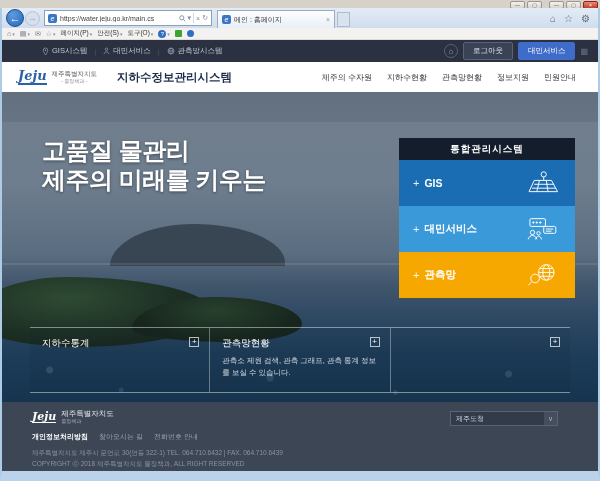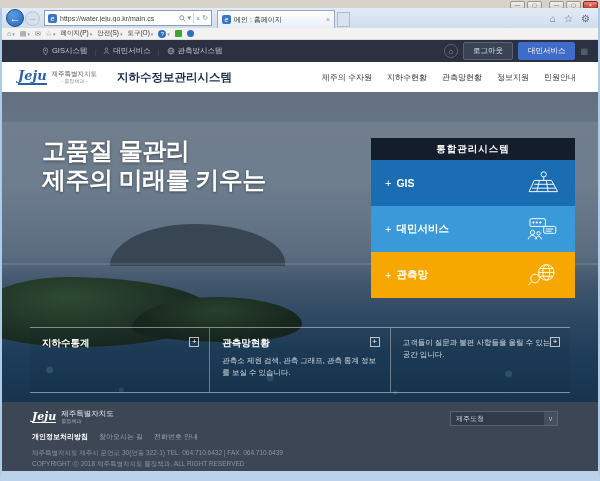--- a/index.html
+++ b/index.html
@@ -77,37 +77,37 @@
   .bubbles { position:absolute; left:0; top:230px; width:100%; height:80px;
     background:
       radial-gradient(circle at 8% 60%, rgba(130,190,230,.22) 0 3px, transparent 4px),
       radial-gradient(circle at 20% 85%, rgba(130,190,230,.16) 0 2px, transparent 3px),
       radial-gradient(circle at 45% 70%, rgba(130,190,230,.18) 0 3px, transparent 4px),
       radial-gradient(circle at 66% 88%, rgba(130,190,230,.15) 0 2px, transparent 3px),
       radial-gradient(circle at 85% 65%, rgba(130,190,230,.20) 0 3px, transparent 4px); }
   .hero-heading { position:absolute; left:40px; top:44px; color:#fff; font-size:24px; font-weight:bold; line-height:1.22; text-shadow:0 1px 3px rgba(0,0,0,.45); letter-spacing:-0.5px; }
 
   
-  .quick-panel { position:absolute; top:46px; right:23px; width:204px; }
+  .quick-panel { position:absolute; top:46px; right:23px; width:176px; }
   .qp-title { height:22px; background:#141d2b; color:#fff; font-size:9.5px; font-weight:bold; display:flex; align-items:center; justify-content:center; letter-spacing:1px; }
   .qp-btn { height:46px; display:flex; align-items:center; justify-content:space-between; padding:0 14px; cursor:pointer; }
   .qp-gis { background:#1b6db3; }
   .qp-minwon { background:#3a9ad9; }
   .qp-gwan { background:#f7a800; }
   .qp-label { color:#fff; font-size:10.5px; font-weight:bold; display:flex; align-items:center; gap:5px; }
   .qp-plus { font-weight:normal; font-size:11px; opacity:.9; }
   .qp-ico svg { display:block; }
 
   
   .info-bar { position:absolute; left:28px; right:28px; top:235px; height:66px;
     border-top:1px solid rgba(255,255,255,.45); border-bottom:1px solid rgba(255,255,255,.45);
     display:flex; background:rgba(10,30,50,.10); }
   .info-card { flex:1; padding:9px 12px 0 12px; position:relative; }
   .info-card + .info-card { border-left:1px solid rgba(255,255,255,.35); }
-  .info-title { color:#fff; font-size:9.5px; font-weight:bold; margin-bottom:5px; }
+  .info-title { color:#fff; font-size:9.5px; font-weight:normal; margin-bottom:5px; }
   .info-desc { color:rgba(255,255,255,.78); font-size:7.5px; line-height:1.55; }
   .plus-box { position:absolute; top:9px; right:10px; width:10px; height:10px; border:1px solid rgba(255,255,255,.7); color:#fff; font-size:8px; line-height:8px; text-align:center; }
 
   
   .footer { flex:1; background:#3d4655; position:relative; padding:8px 30px 0 30px; }
   .f-logo { display:flex; align-items:center; gap:5px; }
   .f-script { font-family:"DejaVu Serif", serif; font-style:italic; font-weight:bold; font-size:11px; color:#fff; border-bottom:1px solid #fff; line-height:1; }
   .f-org { line-height:1.15; }
   .f-org .l1 { font-size:7.5px; color:#e8eaef; }
   .f-org .l2 { font-size:5px; color:#aab0bd; }
@@ -330,21 +330,20 @@
       <div class="info-card">
         <div class="info-title">지하수통계</div>
         <div class="plus-box">+</div>
       </div>
       <div class="info-card">
         <div class="info-title">관측망현황</div>
         <div class="info-desc">관측소 제원 검색, 관측 그래프, 관측 통계 정보를 보실 수 있습니다.</div>
         <div class="plus-box">+</div>
       </div>
       <div class="info-card">
-        <div class="info-desc">고객들이 질문과 불편 사항들을 올릴 수 있는 공간 입니다.</div>
         <div class="plus-box">+</div>
       </div>
     </div>
   </div>
 
   <div class="footer">
     <div class="f-logo">
       <span class="f-script">Jeju</span>
       <span class="f-org">
         <div class="l1">제주특별자치도</div>

